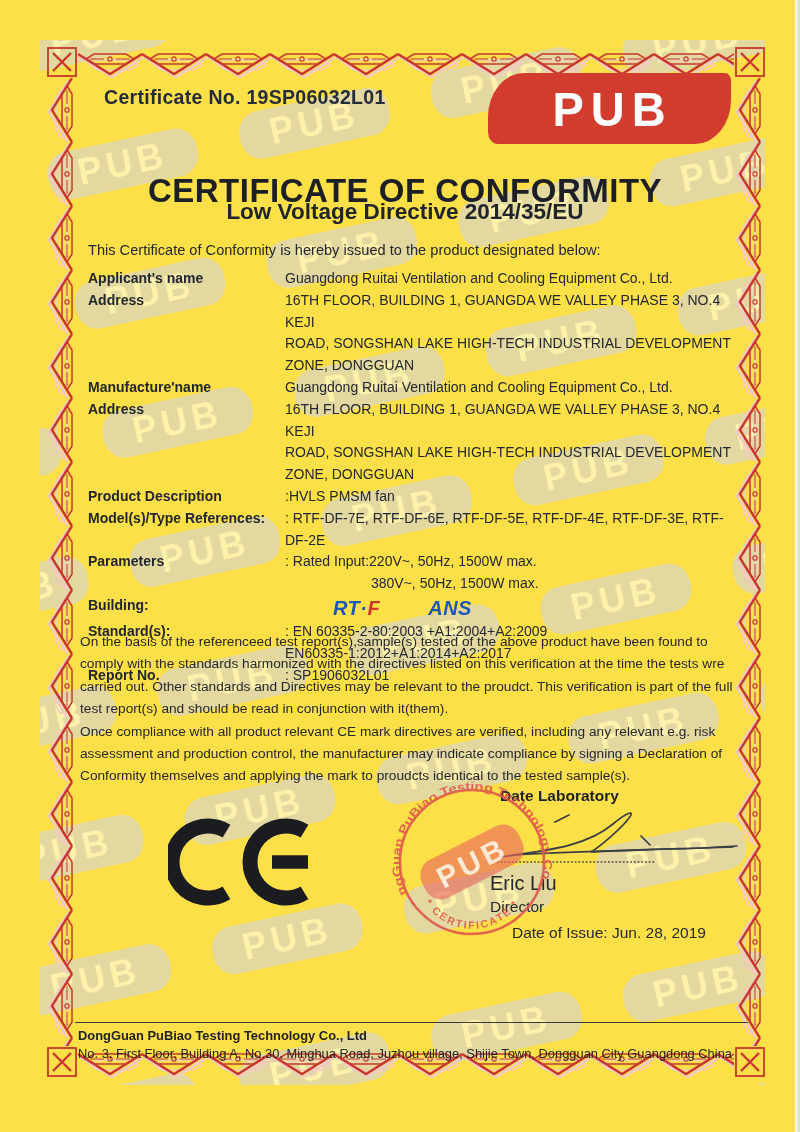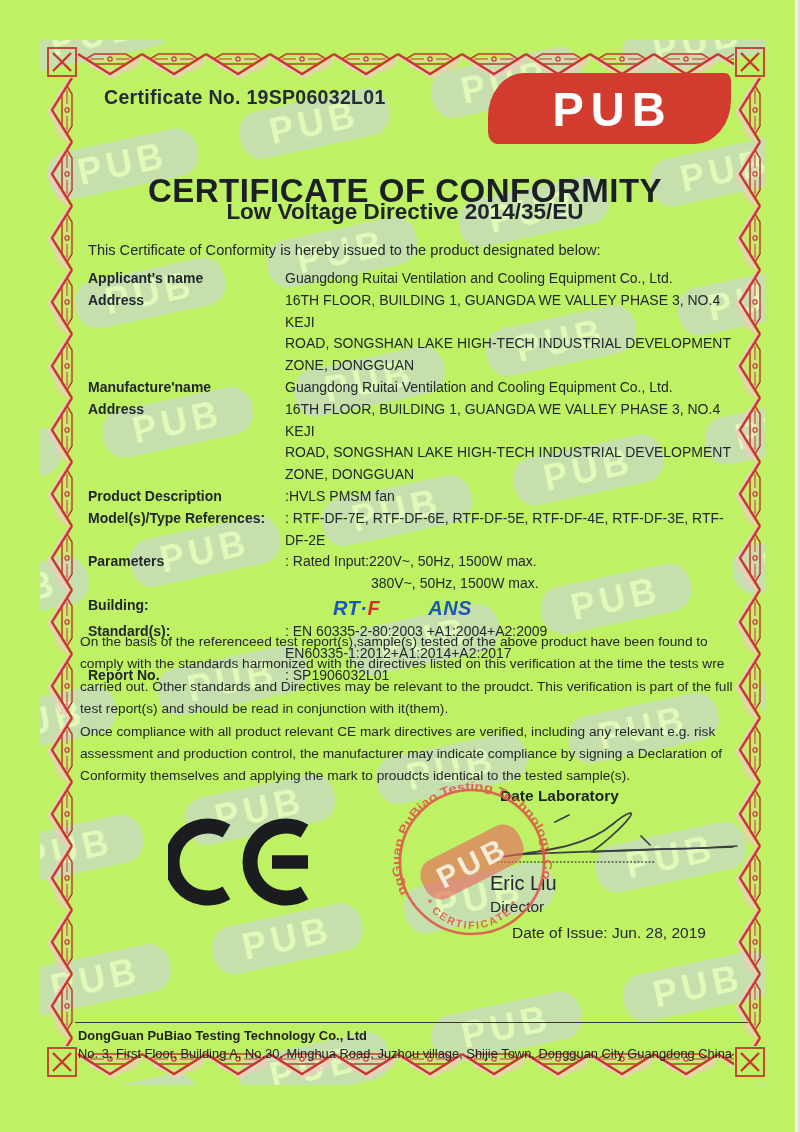--- a/index.html
+++ b/index.html
@@ -1,16 +1,16 @@
 <!DOCTYPE html>
 <html><head>
 <meta charset="utf-8">
 <style>
   html,body{margin:0;padding:0;background:#ffffff;}
-  .page{position:relative;width:800px;height:1132px;background:#bef264;overflow:hidden;
+  .page{position:relative;width:800px;height:1132px;background:#fde047;overflow:hidden;
         font-family:"Liberation Sans",sans-serif;color:#23272f;}
   
   #wm-svg{position:absolute;left:0;top:0;z-index:0;}
   
   .bstrip{position:absolute;z-index:1;}
   .bcorner{position:absolute;z-index:1;}
   
   .content{position:absolute;inset:0;z-index:2;}
   .cert-no{position:absolute;left:104px;top:86px;font-size:19.5px;font-weight:bold;color:#242c39;letter-spacing:.3px;}
   .pub-logo{position:absolute;left:488px;top:73px;width:243px;height:71px;background:#d23c2e;

